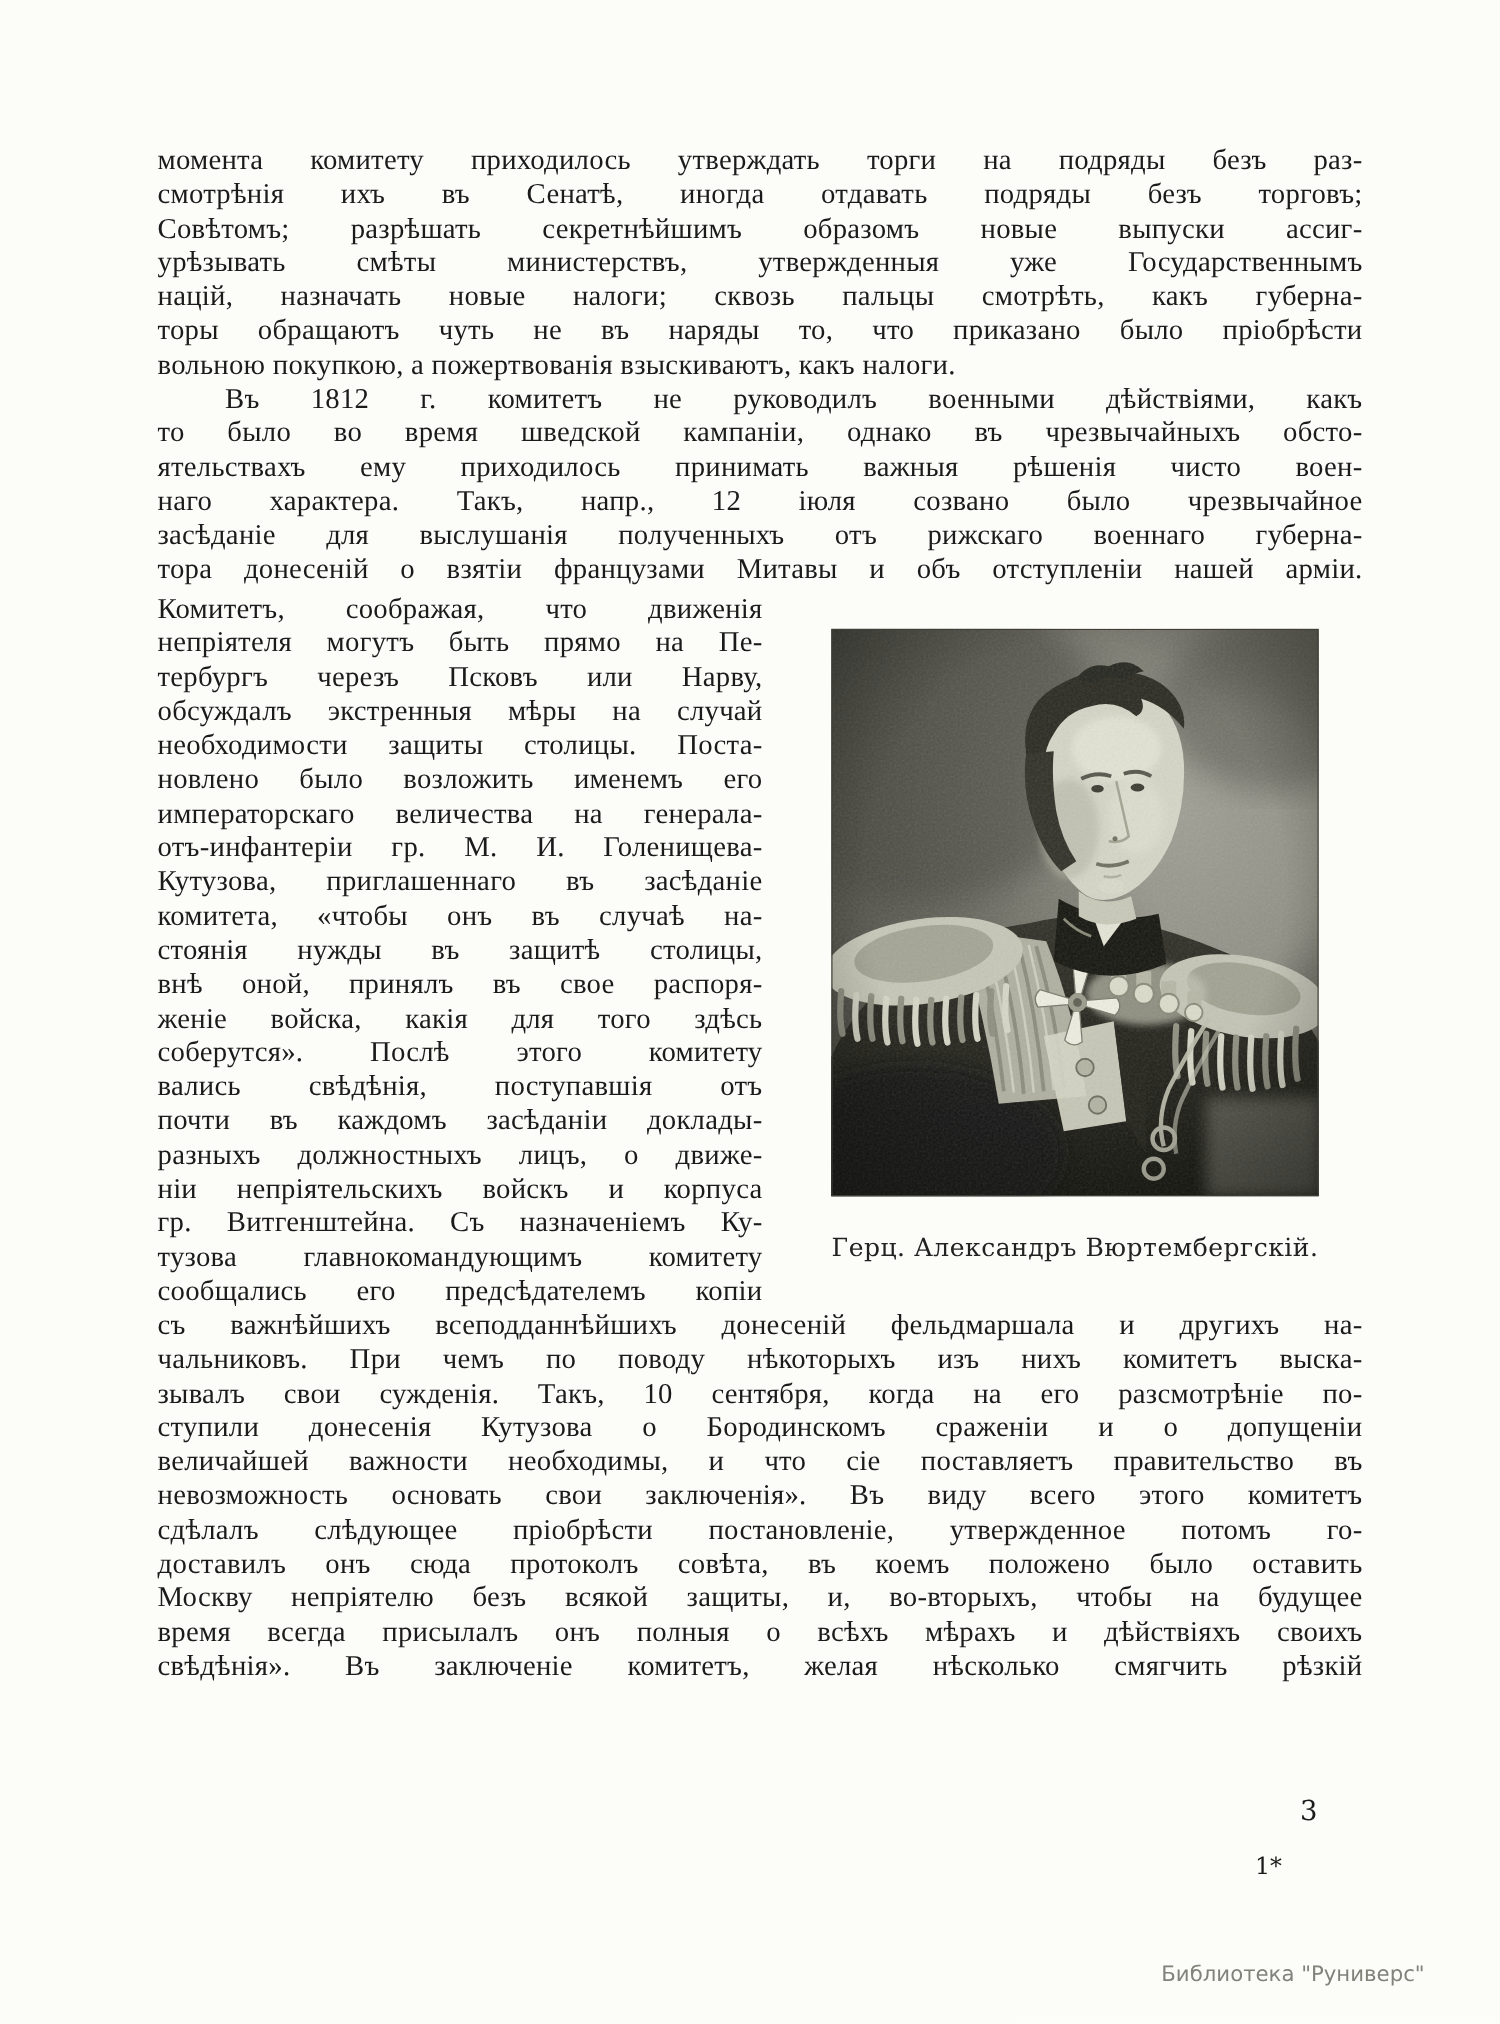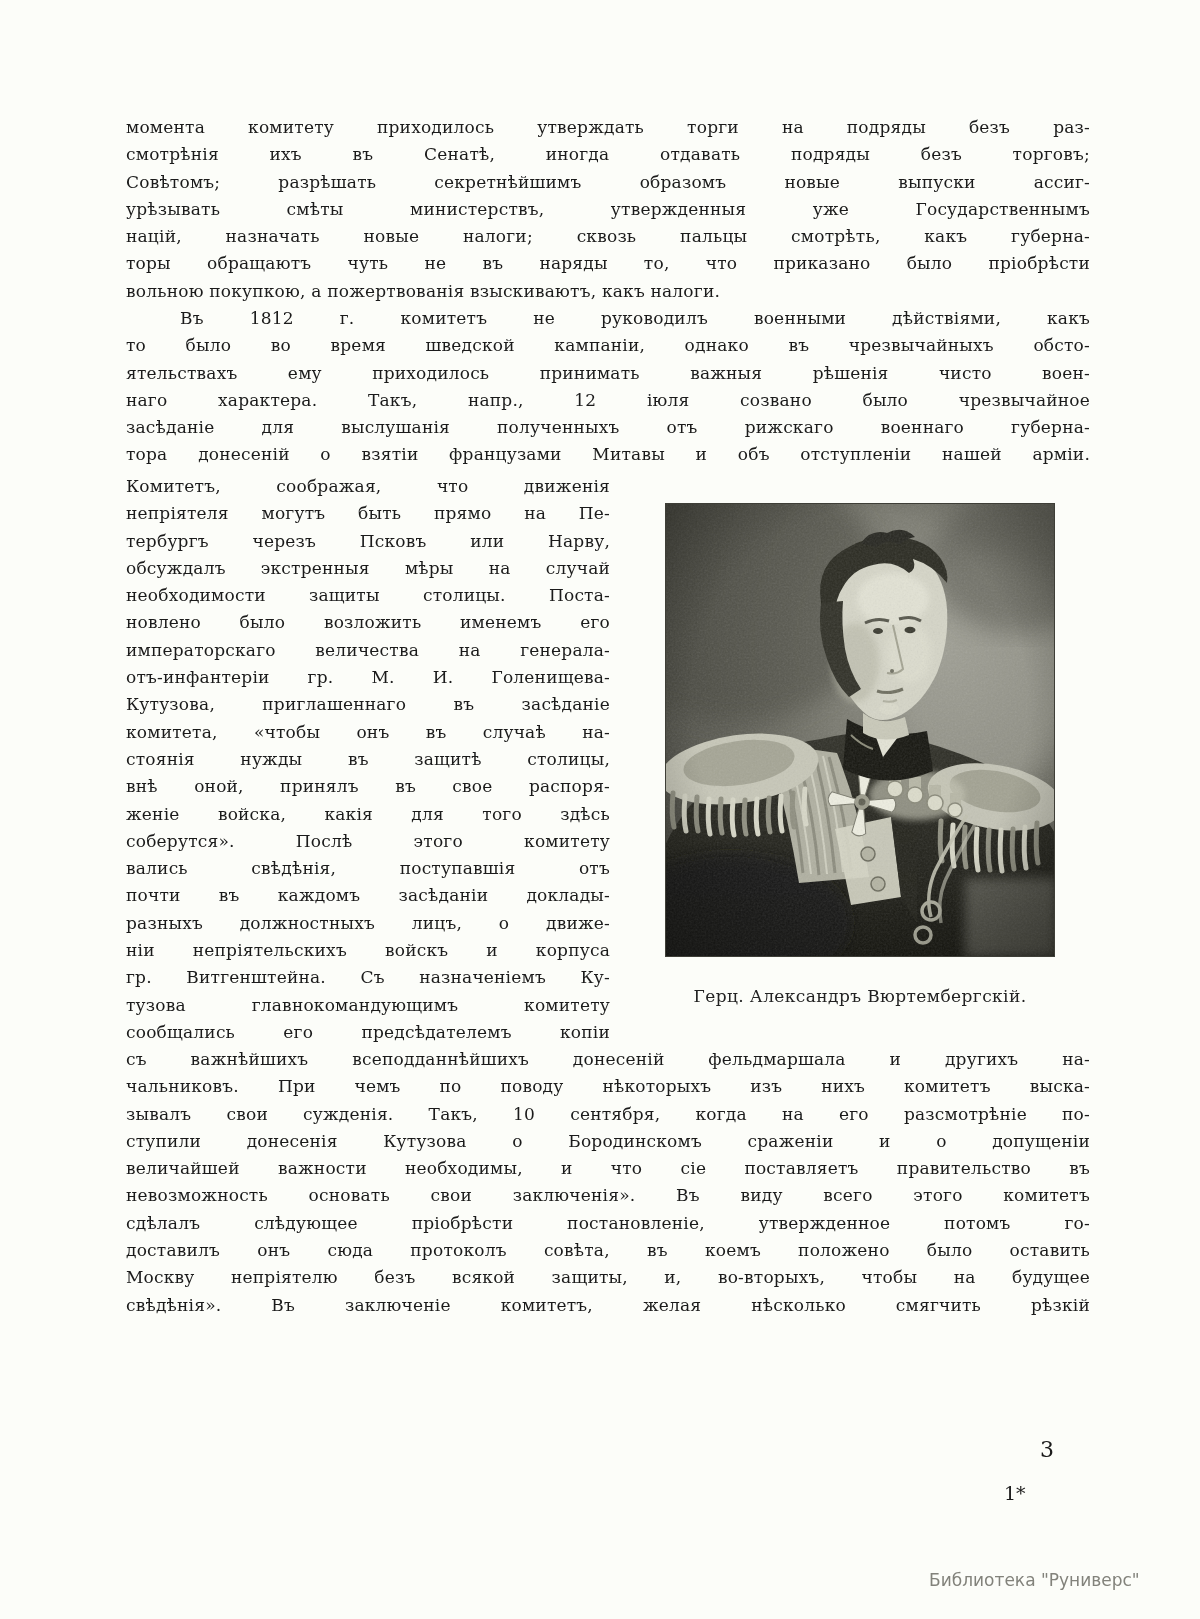--- a/index.html
+++ b/index.html
@@ -1,31 +1,31 @@
 <!DOCTYPE html>
 <html><head>
 <meta charset="utf-8">
 <style>
   html,body{margin:0;padding:0;background:#ffffff;}
   .page{
     position:relative;width:1200px;height:1619px;background:#fcfdf9;
     overflow:hidden;font-family:"DejaVu Serif","Liberation Serif",serif;color:#1b1b1b;
   }
-  .tblock{position:absolute;font-size:17px;line-height:27.3px;letter-spacing:0.2px;}
+  .tblock{position:absolute;font-size:23px;line-height:27.3px;letter-spacing:0.2px;font-family:Liberation Serif, serif;}
   .tblock .line{height:27.3px;text-align:justify;text-align-last:justify;}
   .tblock .line.indent{text-indent:54px;}
   .tblock .line.end{text-align-last:left;}
   #para-top{left:126px;top:114px;width:964px;}
   #para-1812{left:126px;top:305px;width:964px;}
   #col-left{left:126px;top:473px;width:484px;}
   #para-bottom{left:126px;top:1046px;width:964px;}
   figure.portrait{position:absolute;left:665px;top:503px;width:390px;margin:0;}
   figure.portrait svg{display:block;}
   figure.portrait figcaption{
-    margin-top:29px;width:390px;text-align:center;font-size:17px;
+    margin-top:29px;width:390px;text-align:center;font-size:20px;
     letter-spacing:0.4px;color:#222;
   }
   .page-number{position:absolute;left:1040px;top:1437px;font-size:22px;color:#1b1b1b;}
   .signature{position:absolute;left:1004px;top:1482px;font-size:19px;color:#1b1b1b;}
   .watermark{
     position:absolute;left:929px;top:1570px;font-size:17px;
     font-family:"DejaVu Sans","Liberation Sans",sans-serif;color:#82827b;
   }
 </style>
 </head>
@@ -236,20 +236,21 @@
   <div id="para-bottom" class="tblock">
       <div class="line">съ важнѣйшихъ всеподданнѣйшихъ донесеній фельдмаршала и другихъ на-</div>
       <div class="line">чальниковъ. При чемъ по поводу нѣкоторыхъ изъ нихъ комитетъ выска-</div>
       <div class="line">зывалъ свои сужденія. Такъ, 10 сентября, когда на его разсмотрѣніе по-</div>
       <div class="line">ступили донесенія Кутузова о Бородинскомъ сраженіи и о допущеніи</div>
       <div class="line">величайшей важности необходимы, и что сіе поставляетъ правительство въ</div>
       <div class="line">невозможность основать свои заключенія». Въ виду всего этого комитетъ</div>
       <div class="line">сдѣлалъ слѣдующее пріобрѣсти постановленіе, утвержденное потомъ го-</div>
       <div class="line">доставилъ онъ сюда протоколъ совѣта, въ коемъ положено было оставить</div>
       <div class="line">Москву непріятелю безъ всякой защиты, и, во-вторыхъ, чтобы на будущее</div>
+      <div class="line">время всегда присылалъ онъ полныя о всѣхъ мѣрахъ и дѣйствіяхъ своихъ</div>
       <div class="line">свѣдѣнія». Въ заключеніе комитетъ, желая нѣсколько смягчить рѣзкій</div>
     </div>
 
   <div class="page-number">3</div>
   <div class="signature">1*</div>
   <div class="watermark">Библиотека "Руниверс"</div>
 
 </div>
 
 </body></html>

